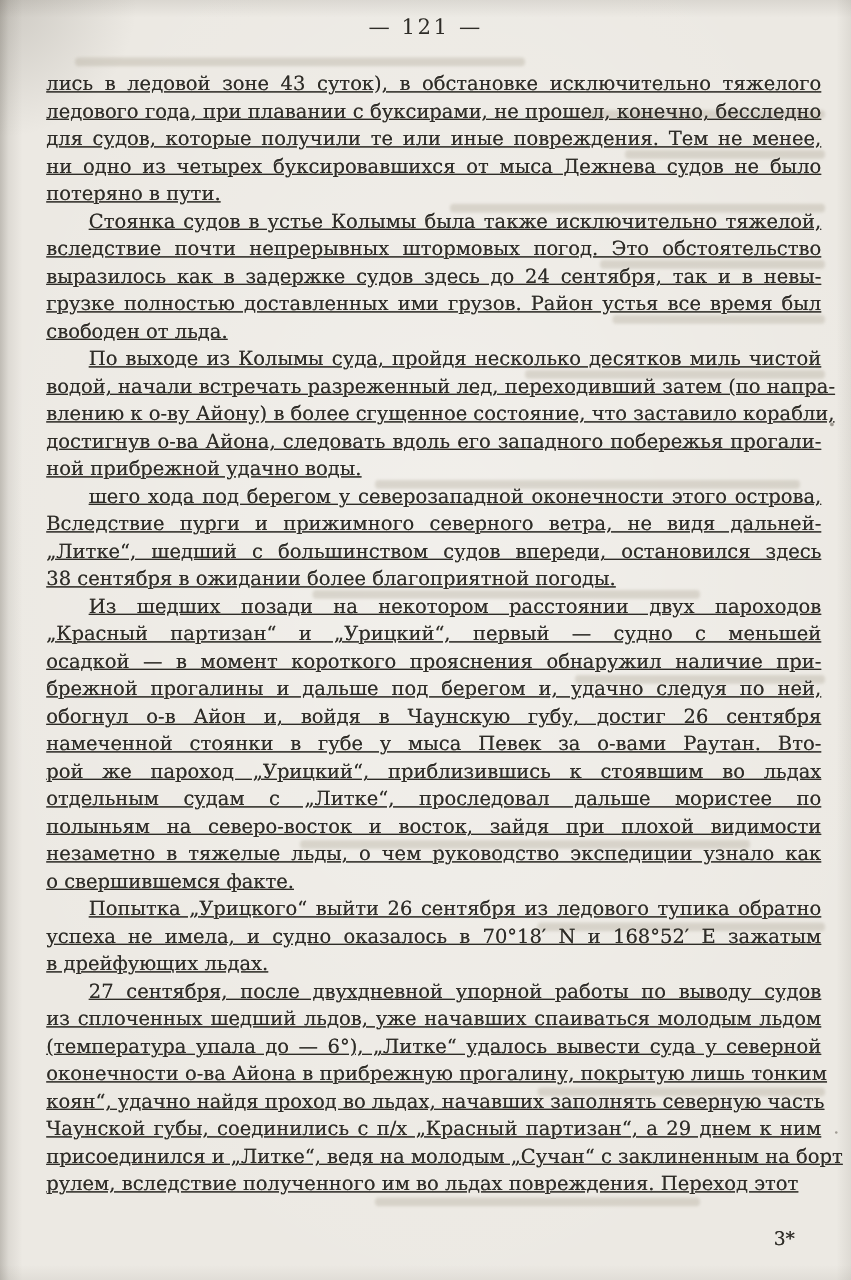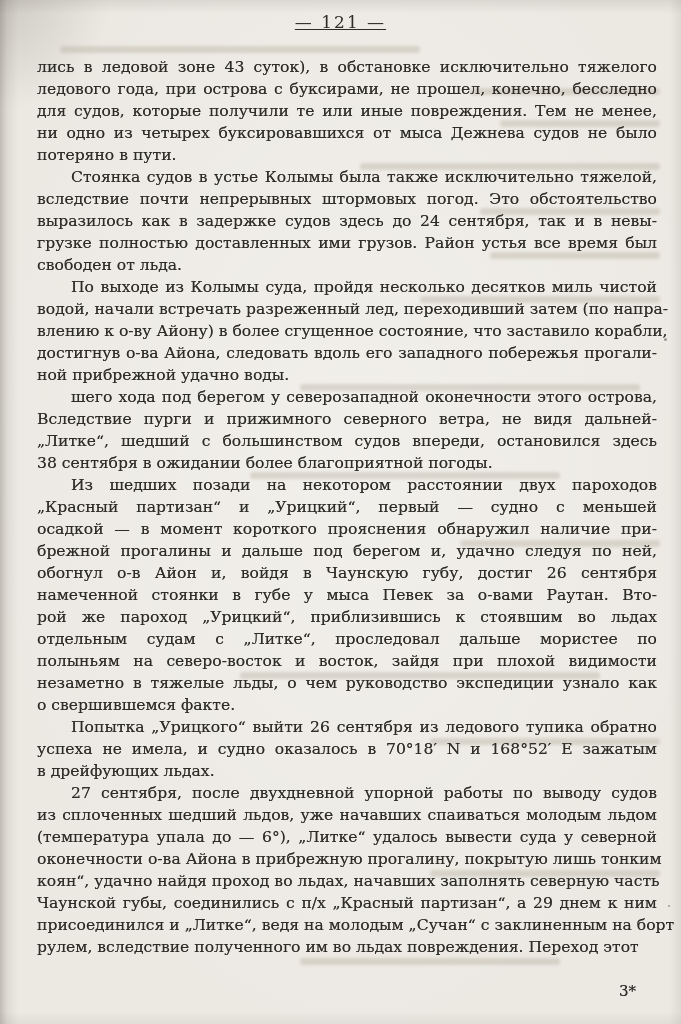--- a/index.html
+++ b/index.html
@@ -22,28 +22,28 @@
   }
   .page-number {
     position: absolute;
     top: 12px;
     left: 0;
     width: 100%;
     text-align: center;
     font-size: 17px;
     letter-spacing: 2px;
     z-index: 2;
-    text-decoration: underline;
   }
   .text-block {
     position: absolute;
     top: 56px;
     left: 37px;
     right: 24px;
     z-index: 2;
+    text-decoration: underline;
   }
   .para { margin: 0; padding: 0; }
   .line {
     display: block;
     height: 22px;
     line-height: 22px;
     font-size: 15.6px;
     text-align: justify;
     text-align-last: justify;
     white-space: nowrap;
@@ -96,21 +96,21 @@
   <div class="ghost" style="top:870px; left:430px; width:230px;"></div>
   <div class="ghost" style="top:958px; left:300px; width:260px;"></div>
   <div class="speck" style="top:338px;left:664px;width:3px;height:3px;"></div>
   <div class="speck" style="top:905px;left:668px;width:2px;height:2px;"></div>
 
   <div class="page-number">— 121 —</div>
 
   <div class="text-block">
       <p class="para">
         <span class="line">лись в ледовой зоне 43 суток), в обстановке исключительно тяжелого</span>
-        <span class="line">ледового года, при острова с буксирами, не прошел, конечно, бесследно</span>
+        <span class="line">ледового года, при плавании с буксирами, не прошел, конечно, бесследно</span>
         <span class="line">для судов, которые получили те или иные повреждения. Тем не менее,</span>
         <span class="line">ни одно из четырех буксировавшихся от мыса Дежнева судов не было</span>
         <span class="line last">потеряно в пути.</span>
       </p>
       <p class="para indent">
         <span class="line">Стоянка судов в устье Колымы была также исключительно тяжелой,</span>
         <span class="line">вследствие почти непрерывных штормовых погод. Это обстоятельство</span>
         <span class="line">выразилось как в задержке судов здесь до 24 сентября, так и в невы-</span>
         <span class="line">грузке полностью доставленных ими грузов. Район устья все время был</span>
         <span class="line last">свободен от льда.</span>

